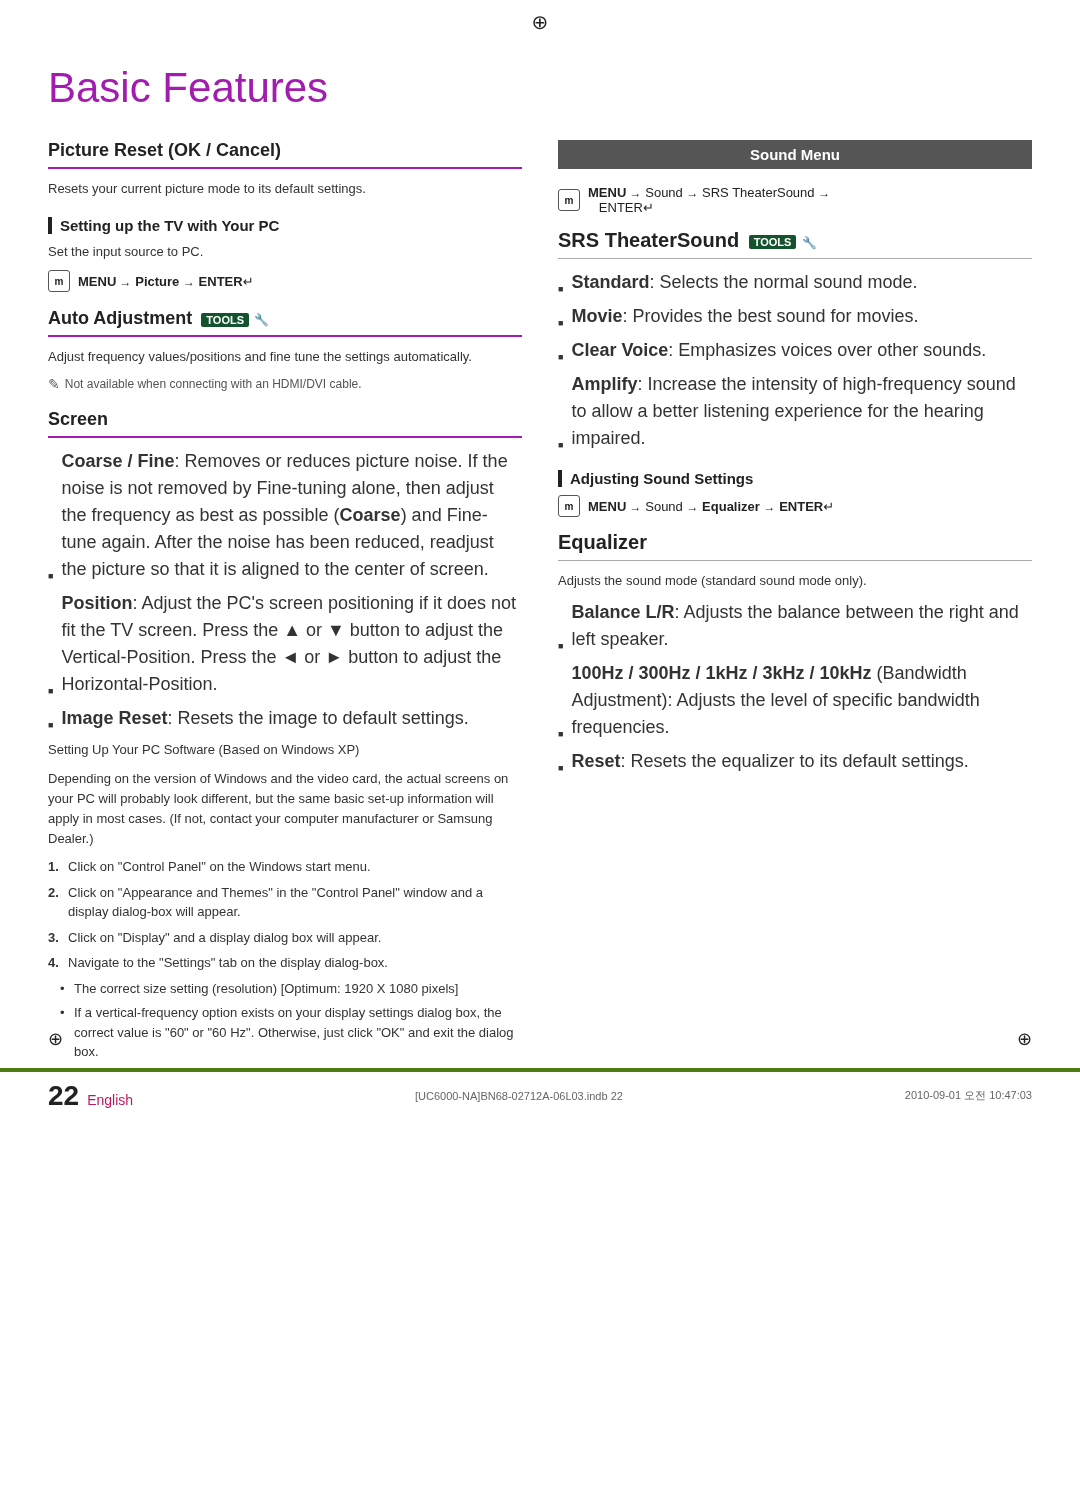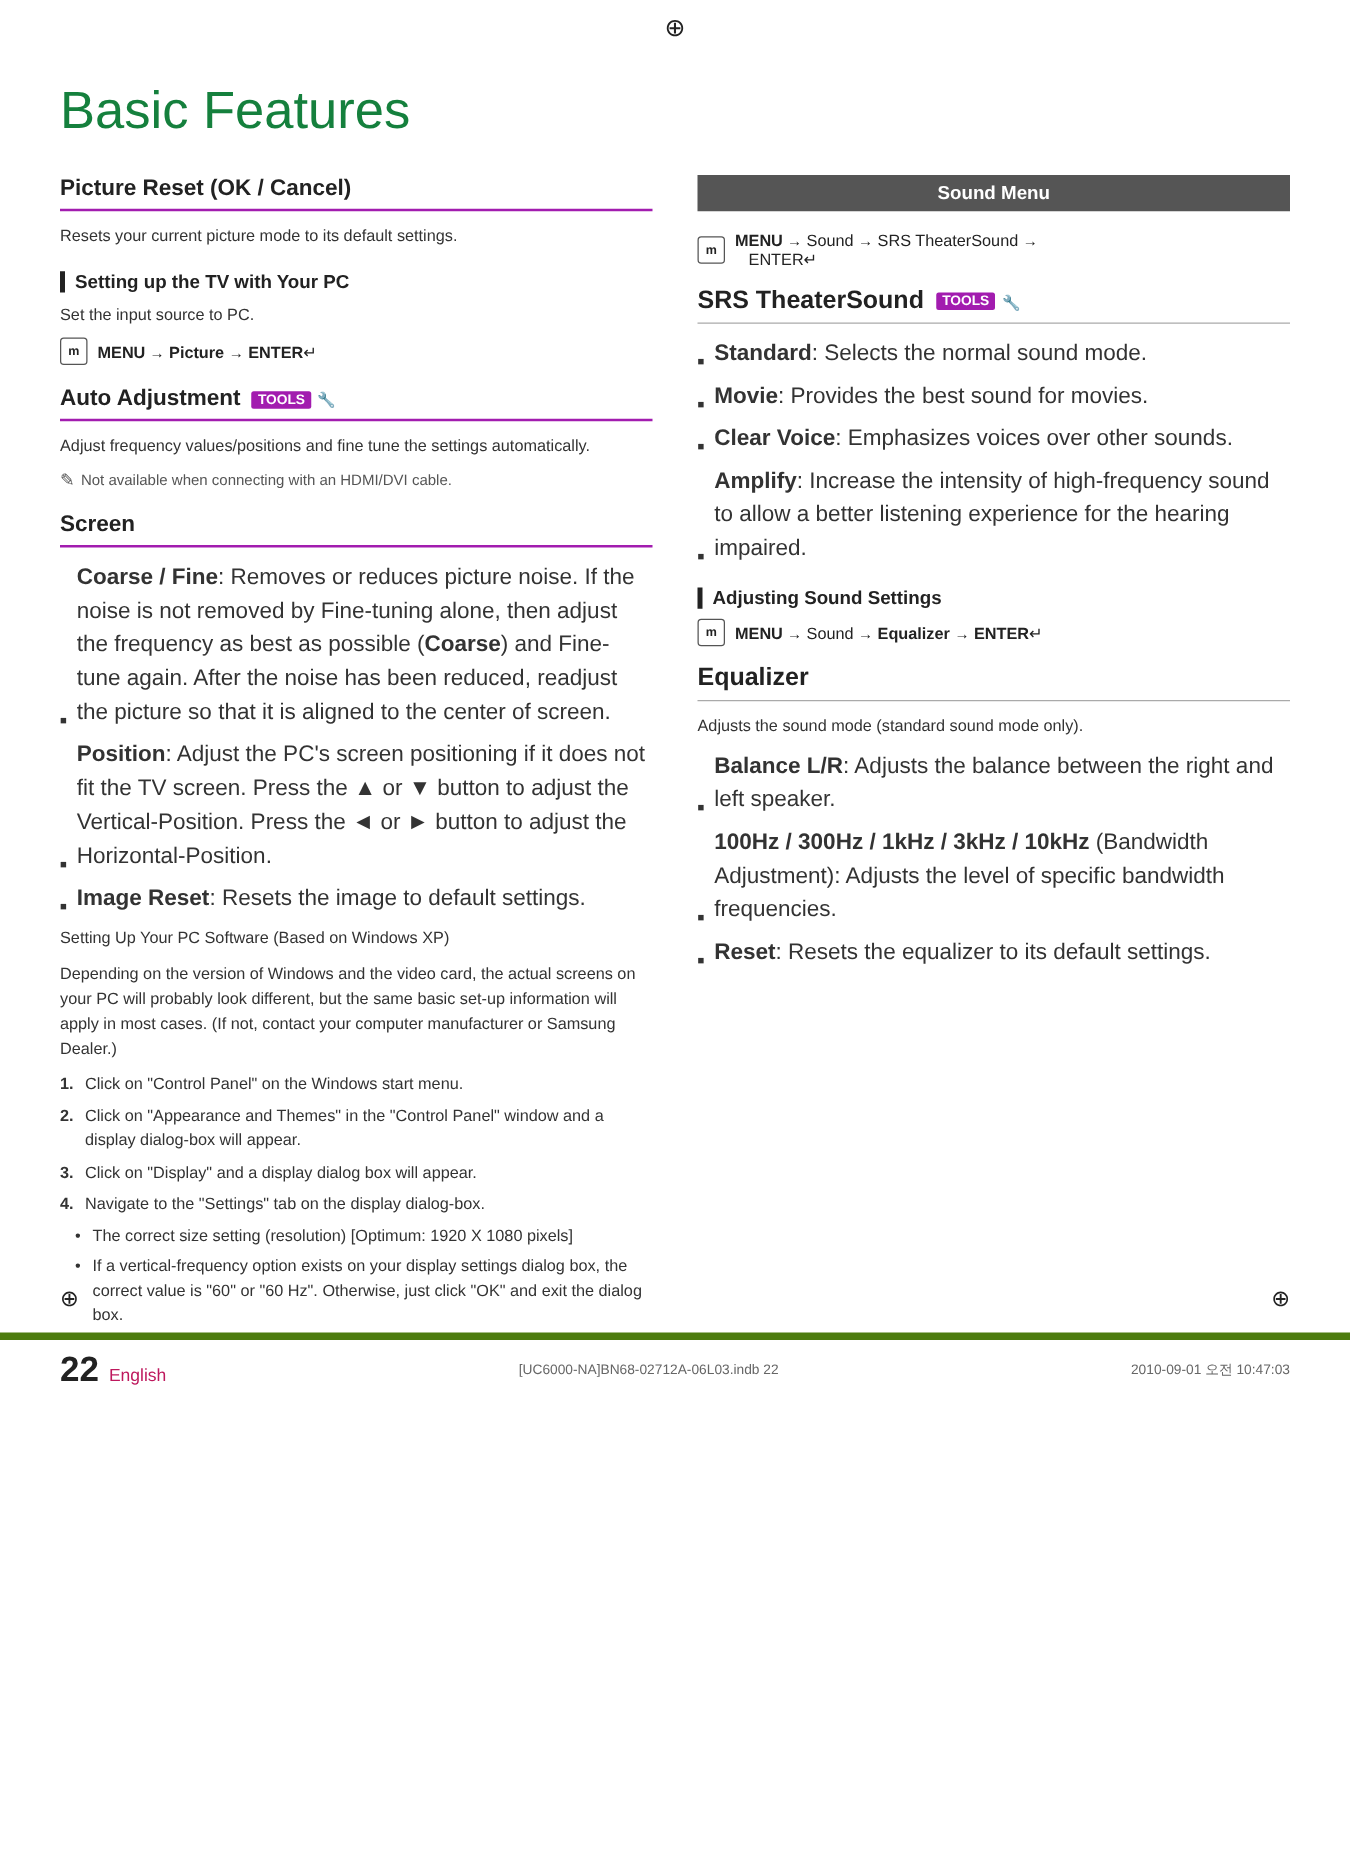--- a/index.html
+++ b/index.html
@@ -25,21 +25,21 @@
       left: 50%;
       transform: translateX(-50%);
       font-size: 20px;
       color: #222;
     }
 
     
     .main-title {
       font-size: 42px;
       font-weight: 300;
-      color: #15803d;
+      color: #a21caf;
       margin-bottom: 28px;
       margin-top: 24px;
       font-family: Arial, Helvetica, sans-serif;
     }
 
     
     .two-col {
       display: flex;
       gap: 36px;
     }
@@ -115,21 +115,21 @@
       border-radius: 3px;
       font-size: 10px;
       text-align: center;
       line-height: 22px;
       margin-right: 4px;
       font-weight: bold;
     }
 
     .tools-badge {
       display: inline-block;
-      background: #a21caf;
+      background: #14532d;
       color: #fff;
       font-size: 11px;
       padding: 1px 5px;
       border-radius: 2px;
       margin-left: 4px;
       vertical-align: middle;
     }
 
     
     .bullet-list {
@@ -224,21 +224,21 @@
     
     .page-footer {
       position: absolute;
       bottom: 18px;
       left: 0;
       right: 0;
       display: flex;
       align-items: center;
       justify-content: space-between;
       padding: 0 48px;
-      border-top: 6px solid #4d7c0f;
+      border-top: 4px solid #4d7c0f;
       padding-top: 8px;
     }
 
     .page-num-block {
       display: flex;
       align-items: baseline;
       gap: 8px;
     }
 
     .page-num {

